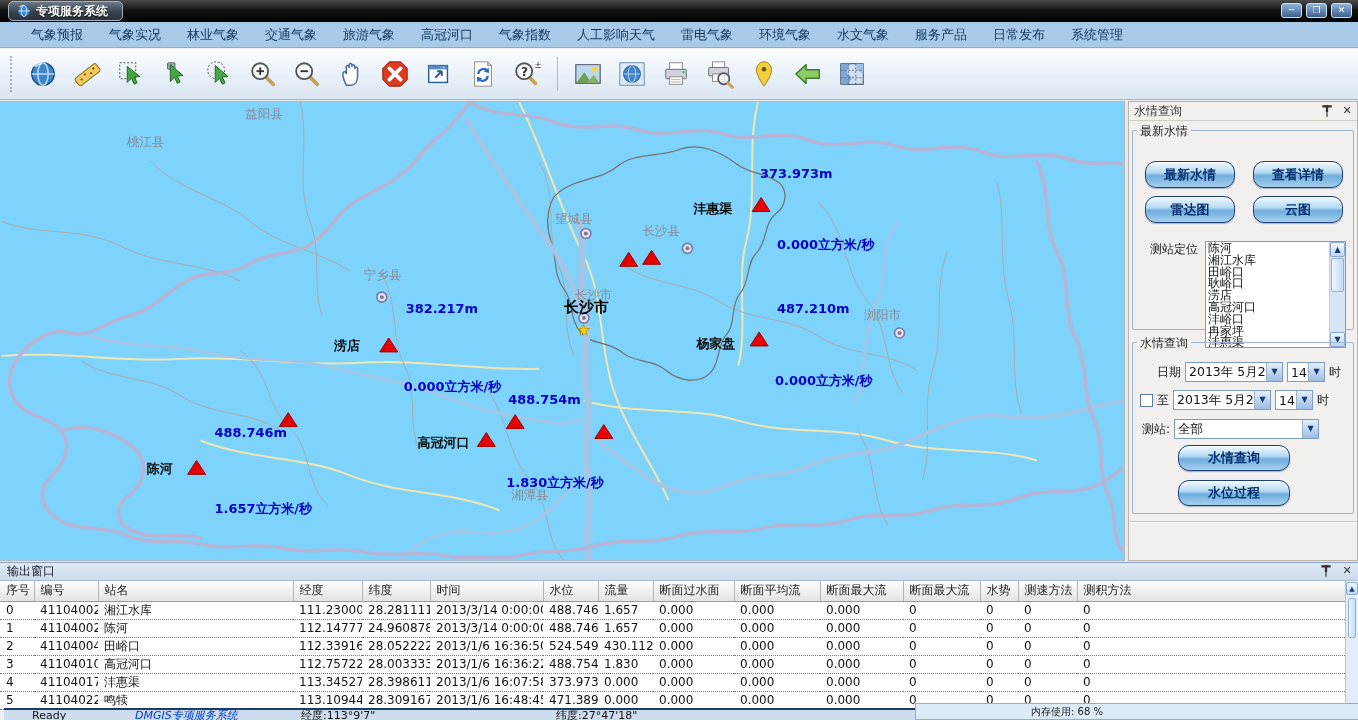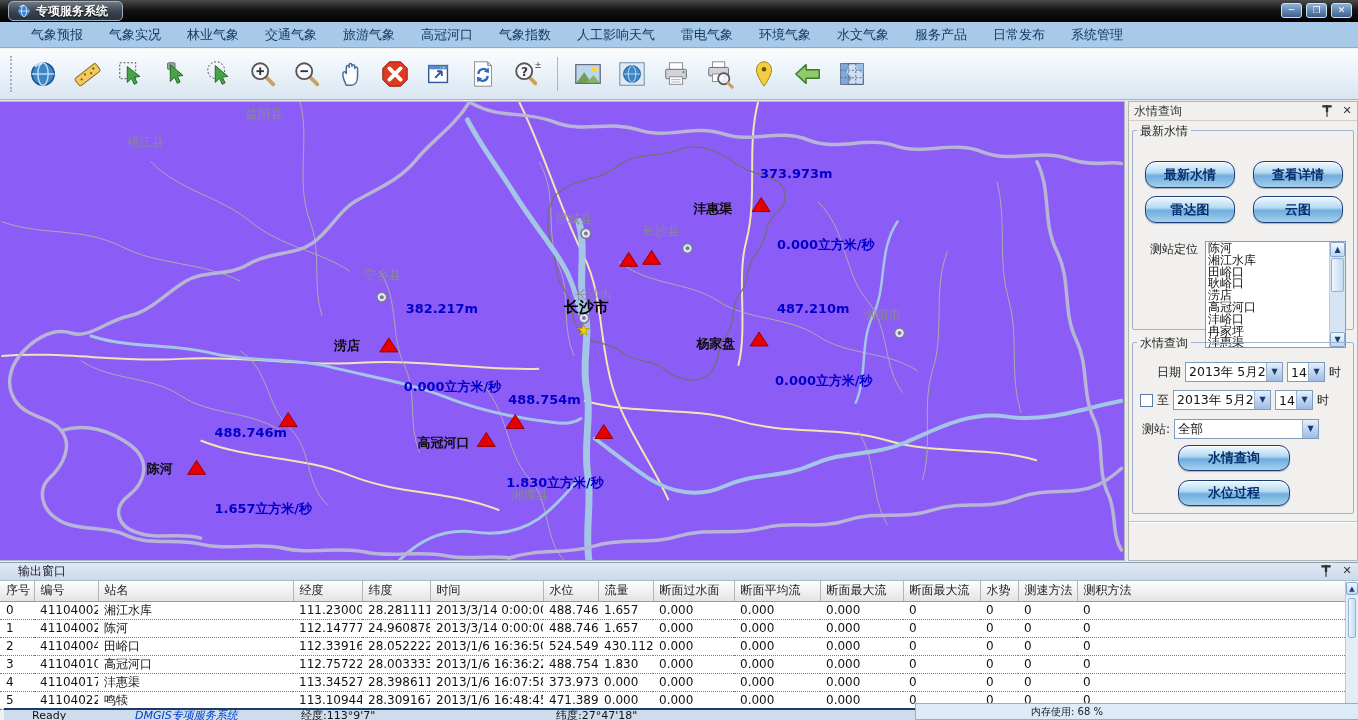--- a/index.html
+++ b/index.html
@@ -23,21 +23,21 @@
   .menu-item{font-size:13px;color:#10375e;padding:0 13px;line-height:26px;}
   
   .toolbar{position:absolute;left:0;top:49px;width:100%;height:51px;
     background:linear-gradient(#fbfdff,#e7eff7 60%,#d9e5f1);border-bottom:1px solid #9eb6ce;
     display:flex;align-items:center;padding-left:10px;gap:8px;}
   .grip{width:3px;height:36px;border-left:2px dotted #9fb4c9;margin-right:4px;}
   .tbtn{width:36px;height:38px;display:flex;align-items:center;justify-content:center;border-radius:3px;}
   .tsep{width:1px;height:34px;background:#aab8c8;margin:0 4px;}
   
   .main{position:absolute;left:0;top:100px;width:100%;height:462px;background:#e9e9e9;}
-  .map{position:absolute;left:0;top:1px;width:1125px;height:460px;background:#8b5cf6;
+  .map{position:absolute;left:0;top:1px;width:1125px;height:460px;background:#7dd3fc;
     border:1px solid #b0b8c2;border-left:none;}
   .map svg{display:block;}
   .lbl-county{font:12.5px "DejaVu Sans",sans-serif;fill:#8a8a95;}
   .lbl-station{font:bold 13px "DejaVu Sans",sans-serif;fill:#0a0a0a;}
   .lbl-anno{font:bold 13px "DejaVu Sans",sans-serif;fill:#0000c8;}
   .lbl-city{font:bold 15px "DejaVu Sans",sans-serif;fill:#000;}
   
   .panel{position:absolute;left:1128px;top:1px;width:230px;height:460px;background:#f1f0ee;
     border:1px solid #b9b4ac;font-size:12px;color:#222;}
   .panel-hdr{position:relative;height:19px;line-height:18px;padding-left:5px;color:#333;
@@ -71,21 +71,21 @@
     background:linear-gradient(#e4f0fc,#9cbce4);color:#123a78;font-size:8px;text-align:center;line-height:18px;}
   .chk{width:13px;height:13px;background:#fff;border:1px solid #5a7aa8;}
   .pbtns{position:absolute;left:48px;top:342px;width:112px;display:flex;flex-direction:column;gap:9px;}
   .pbtns .xpbtn{height:26px;}
   .panel-div{position:absolute;left:0;top:419px;width:100%;border-top:1px solid #c8c4bc;
     border-bottom:1px solid #fff;}
   
   .output{position:absolute;left:0;top:562px;width:100%;height:146px;background:#fff;
     border-top:1px solid #8aa2be;}
   .out-hdr{position:relative;height:18px;background:linear-gradient(#dfe9f4,#ccdaea);
-    border-bottom:1px solid #a8bccf;font-size:12px;color:#223;line-height:17px;padding-left:18px;}
+    border-bottom:1px solid #a8bccf;font-size:12px;color:#223;line-height:17px;padding-left:7px;}
   .out-hdr .hicons{position:absolute;right:4px;top:1px;display:flex;gap:7px;}
   .outtable{border-collapse:collapse;table-layout:fixed;width:1345px;font-size:12px;}
   .outtable th{height:20px;font-weight:normal;text-align:left;padding:0 0 0 6px;color:#222;
     background:linear-gradient(#fefefe,#e3e3e3);border-right:1px solid #b4b4b4;
     border-bottom:1px solid #9a9a9a;white-space:nowrap;overflow:hidden;}
   .outtable td{height:17.5px;padding:0 0 0 6px;border-bottom:1px dotted #7575a5;color:#111;
     white-space:nowrap;overflow:hidden;}
   .row-selected td{border-top:1px dotted #333;}
   .out-scroll{position:absolute;right:0;top:19px;bottom:0;width:13px;background:#e4edf7;
     border-left:1px solid #b8c8dc;}

